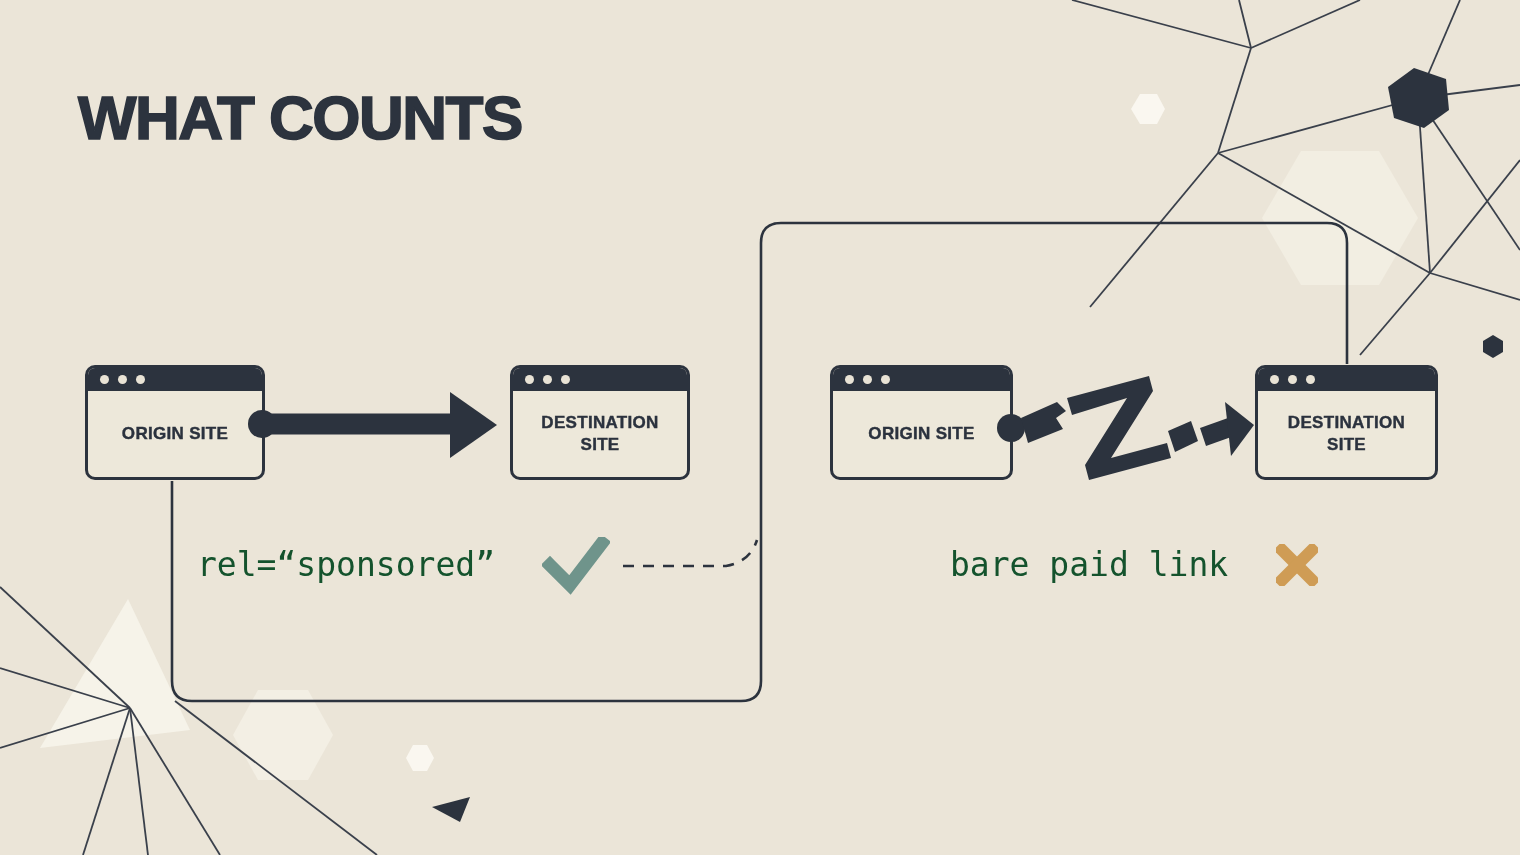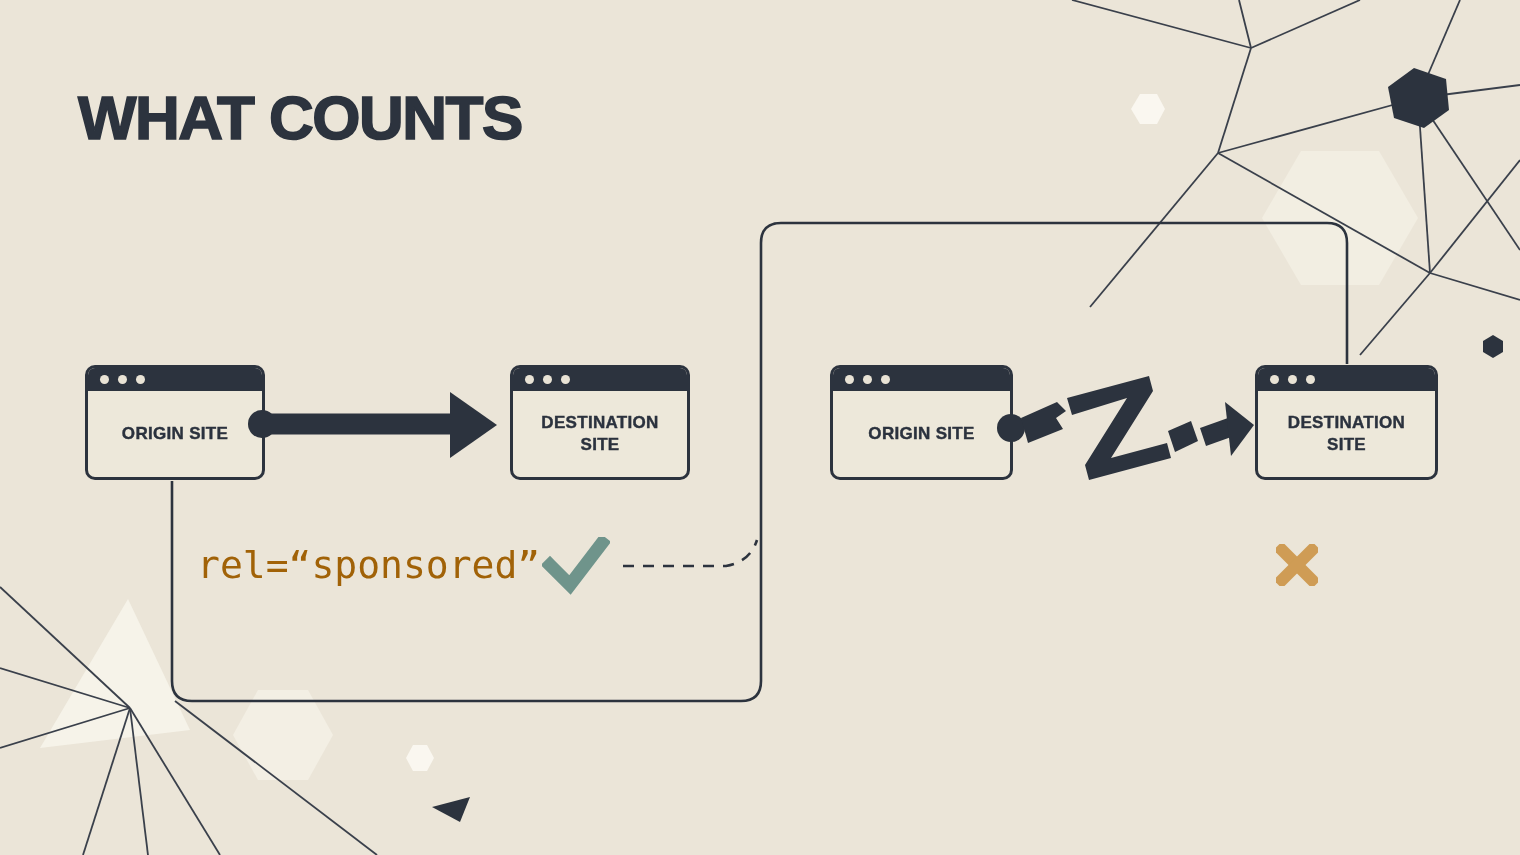--- a/index.html
+++ b/index.html
@@ -49,22 +49,22 @@
     -webkit-text-stroke:.4px #2B323E;
   }
   #win-origin-good{left:85px;top:365px;}
   #win-dest-good{left:510px;top:365px;}
   #win-origin-bad{left:830px;top:365px;width:183px;}
   #win-dest-bad{left:1255px;top:365px;width:183px;}
   
   .code-annotation{
     position:absolute;
     font-family:"DejaVu Sans Mono", monospace;
-    font-size:38px;line-height:48px;
-    color:#a16207;white-space:nowrap;
+    font-size:33px;line-height:48px;
+    color:#14532d;white-space:nowrap;
   }
   #annot-good{left:197px;top:541px;}
   #annot-bad{left:950px;top:541px;}
 </style>
 </head>
 <body>
 
 <div class="canvas">
 
   <svg class="layer" width="1520" height="855" viewBox="0 0 1520 855">
@@ -178,19 +178,20 @@
     <div class="win-titlebar">
       <span class="win-dot"></span>
       <span class="win-dot"></span>
       <span class="win-dot"></span>
     </div>
     <div class="win-body">
       <span class="win-label">DESTINATION SITE</span>
     </div>
   </div>
 
+  <div class="code-annotation" id="annot-bad">bare paid link</div>
 
   <svg class="layer" style="left:1276px;top:544px;" width="42" height="42" viewBox="0 0 42 42">
     <line x1="6" y1="6" x2="36" y2="36" stroke="#CF9C55" stroke-width="12" stroke-linecap="square"></line>
     <line x1="36" y1="6" x2="6" y2="36" stroke="#CF9C55" stroke-width="12" stroke-linecap="square"></line>
   </svg>
 
 </div>
 
 </body></html>

